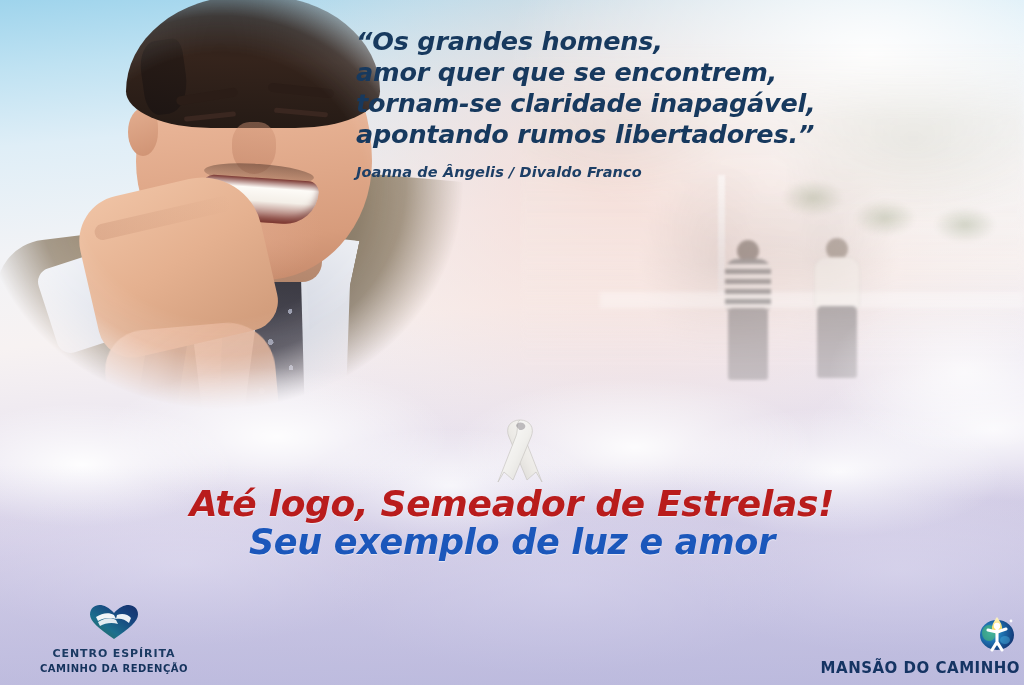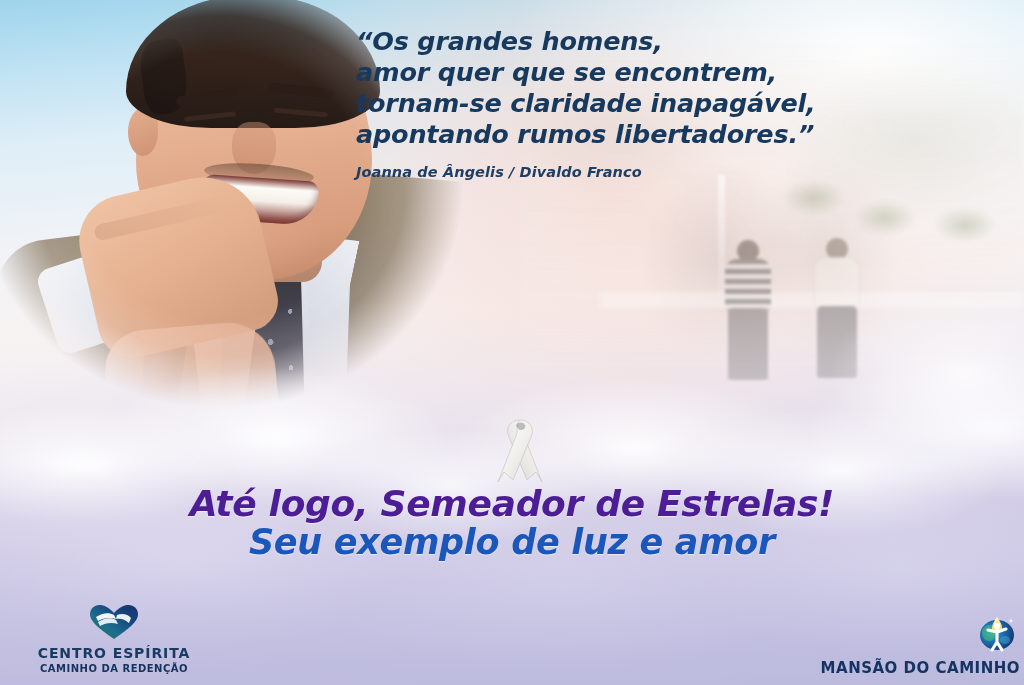--- a/index.html
+++ b/index.html
@@ -265,32 +265,32 @@
 
   
   .headline { position:absolute; left:0; right:0; top:485px; text-align:center; }
   .hl {
     font-family:"DejaVu Sans", sans-serif;
     font-style:italic; font-weight:bold;
     line-height:38px; letter-spacing:-.3px;
     text-shadow:0 1px 1px rgba(255,255,255,.55);
     white-space:nowrap;
   }
-  .hl-1 { font-size:36px; color:#4c1d95; }
+  .hl-1 { font-size:36px; color:#b91c1c; }
   .hl-2 { font-size:35px; color:#1b57bb; }
   .hl-3 { font-size:35px; color:#1a7fc6; }
 
   
   .logo-block { position:absolute; bottom:8px; display:flex; flex-direction:column; align-items:center; }
   .logo-left  { left:14px; width:200px; }
   .logo-right { right:4px; width:220px;align-items:flex-end; }
   .logo-mark  { margin-bottom:3px; }
   .logo-txt-sm {
     font-family:"DejaVu Sans", sans-serif;
-    font-size:14px; font-weight:bold; letter-spacing:.9px;
+    font-size:11px; font-weight:bold; letter-spacing:.9px;
     color:#1b3a63; line-height:13px;
   }
   .logo-txt-lg {
     font-family:"DejaVu Sans", sans-serif;
     font-size:10px; font-weight:bold; letter-spacing:.5px;
     color:#14325c; line-height:17px;
   }
   .logo-right .logo-txt-lg { font-size:15px; color:#153463; }
 </style>
 </head>

